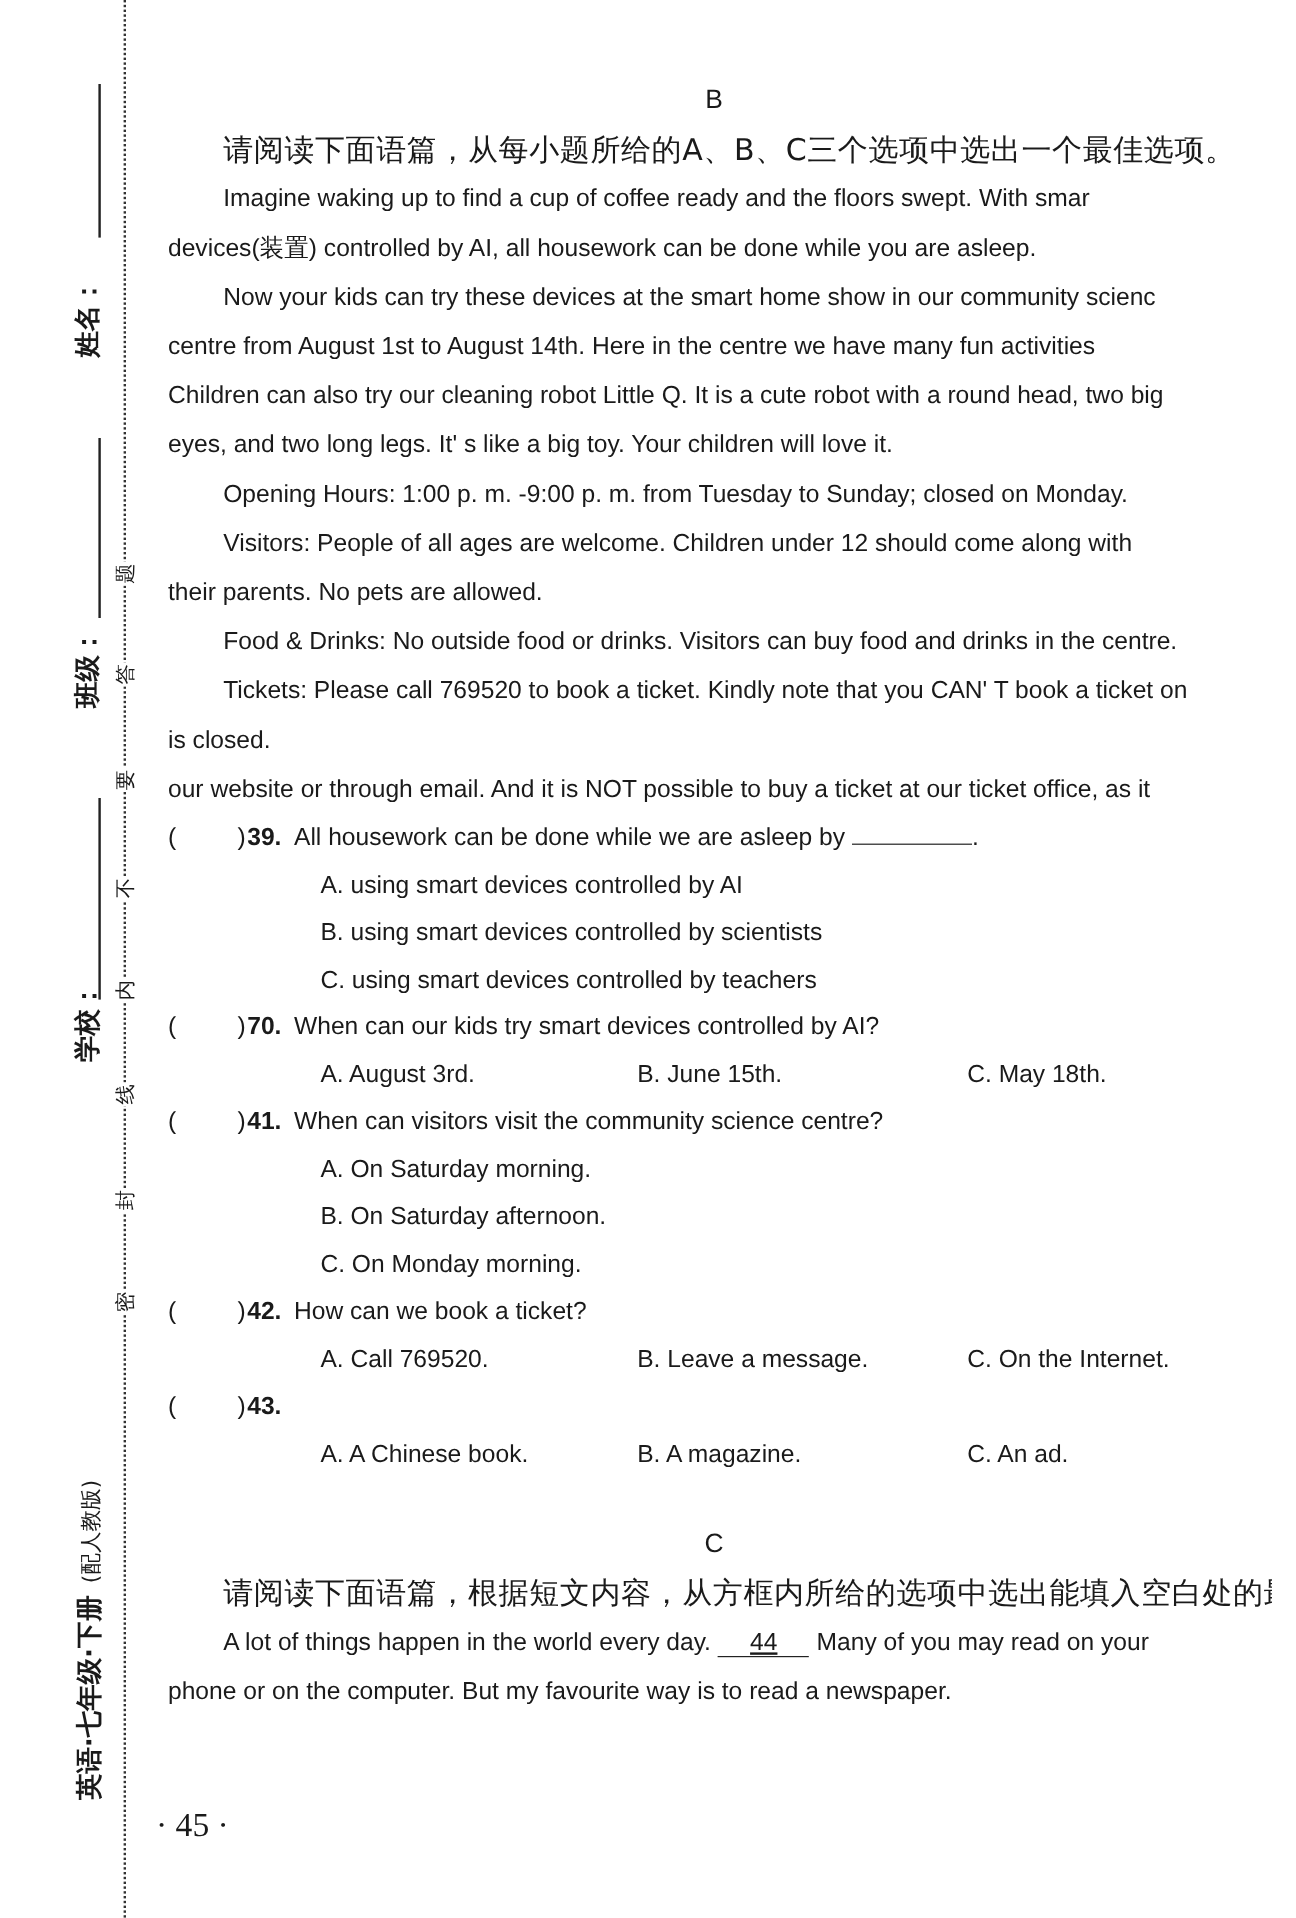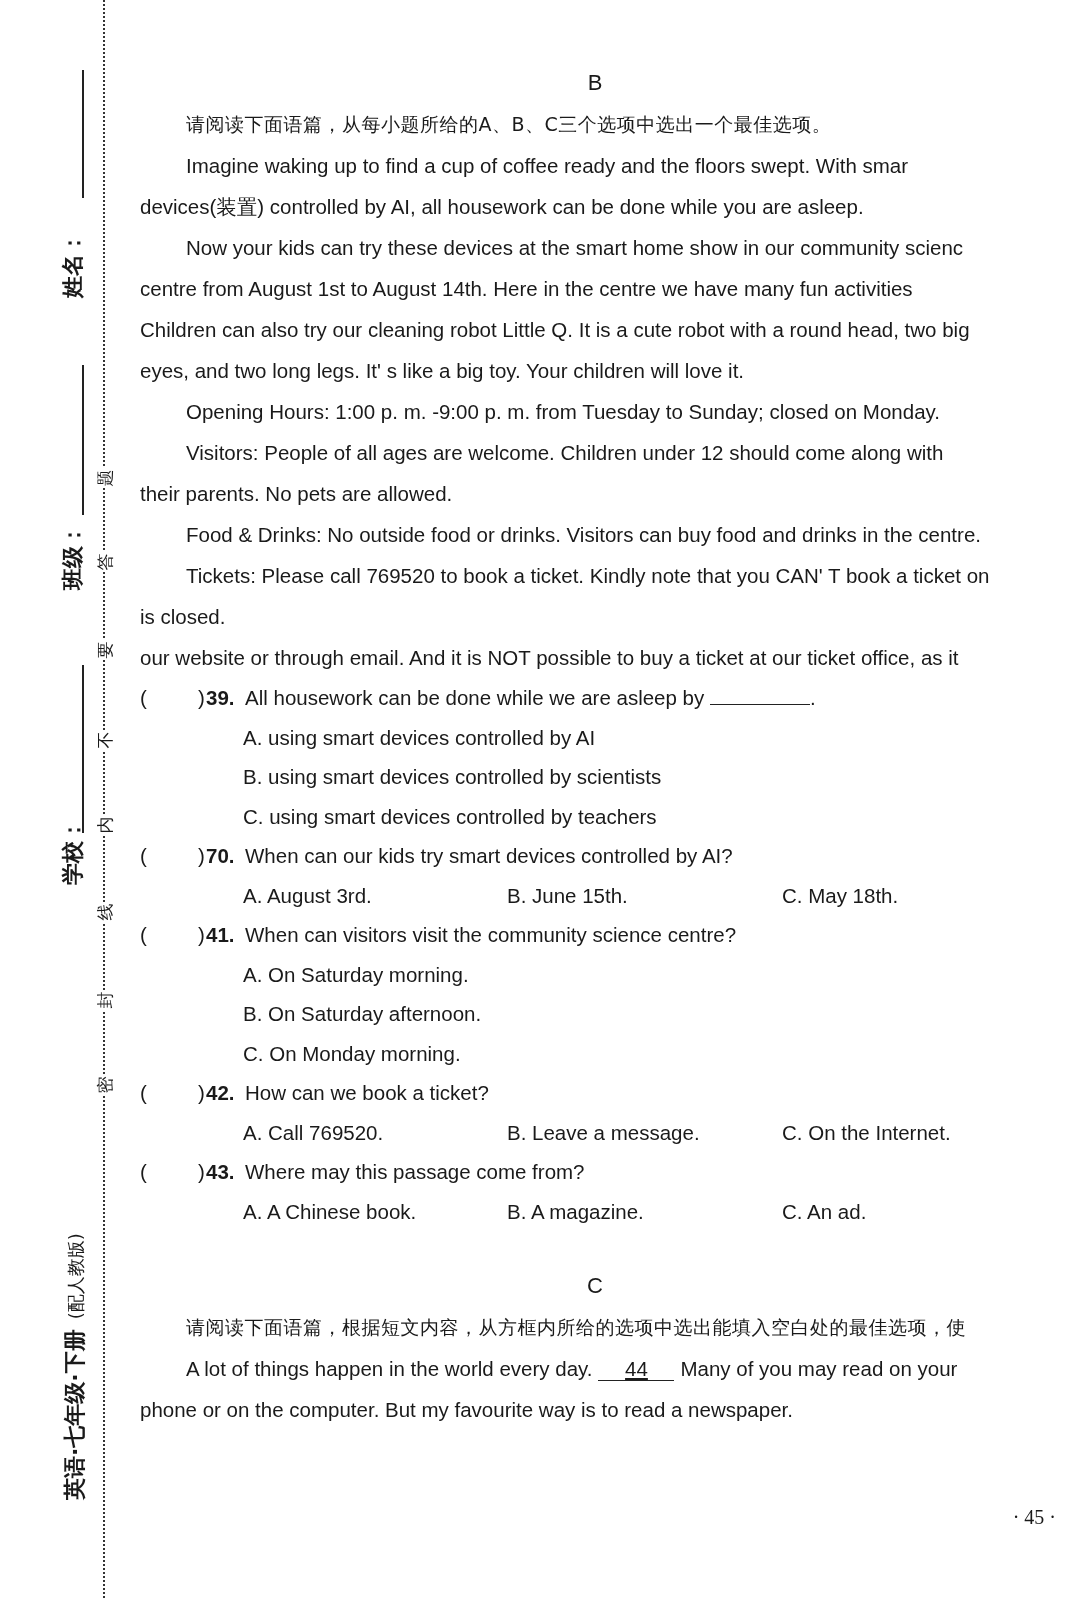--- a/index.html
+++ b/index.html
@@ -12,33 +12,33 @@
             transform:rotate(-90deg); font-family:"DejaVu Sans", sans-serif; }
   .vline { position:absolute; left:82px; width:0; border-left:2px solid #222; }
   .vtitle { position:absolute; left:60px; top:1500px; font-size:22px; font-weight:bold; white-space:nowrap; transform-origin:left top;
             transform:rotate(-90deg); font-family:"DejaVu Sans", sans-serif; }
   .vtitle .small { font-size:18px; font-weight:normal; margin-left:10px; }
 
   .content { position:absolute; left:140px; top:62px; width:920px; font-size:20.5px; }
   .section-title { text-align:center; font-size:22px; height:42px; line-height:42px; margin-left:-10px; }
   .p { height:41px; line-height:41px; white-space:nowrap; overflow:hidden; }
   .indent { padding-left:46px; }
-  .cn { font-family:"DejaVu Sans", sans-serif; font-size:19px; letter-spacing:0.5px; }
+  .cn { font-family:"DejaVu Sans", sans-serif; font-size:25px; letter-spacing:0.5px; }
   .q { height:39.5px; line-height:39.5px; white-space:nowrap; position:relative; }
   .q .paren-open { position:absolute; left:0; }
   .q .paren-close { position:absolute; left:58px; }
   .q .qnum { position:absolute; left:66px; font-weight:bold; }
   .q .qtext { position:absolute; left:105px; }
   .opt { height:39.5px; line-height:39.5px; white-space:nowrap; position:relative; }
-  .opt span { position:absolute; }
+  .opt span { position:absolute;margin-left:24px; }
   .opt .c1 { left:103px; } .opt .c2 { left:367px; } .opt .c3 { left:642px; }
   .blank { display:inline-block; width:100px; border-bottom:1.5px solid #222; height:16px; vertical-align:baseline; }
   .numblank { display:inline-block; width:76px; border-bottom:1.5px solid #222; text-align:center; line-height:22px; margin:0 6px;text-decoration:underline; }
   .gap { height:34px; }
-  .page-num { position:absolute; left:0; width:1056px; top:1506px; text-align:right; font-size:20px;
+  .page-num { position:absolute; left:0; width:1056px; top:1506px; text-align:left; font-size:28px;
               font-family:"Liberation Serif", serif; padding-left:130px; box-sizing:border-box; }
 </style>
 </head>
 <body>
 
 <div class="margin-dots"></div>
 
 <div class="vline" style="top:70px;height:128px;"></div>
 <div class="vlabel" style="top:298px;">姓名：</div>
 
@@ -132,21 +132,20 @@
   <div class="opt">
     <span class="c1">A. Call 769520.</span>
     <span class="c2">B. Leave a message.</span>
     <span class="c3">C. On the Internet.</span>
   </div>
 
   <div class="q">
     <span class="paren-open">(</span>
     <span class="paren-close">)</span>
     <span class="qnum">43.</span>
-    <span class="qtext">Where may this passage come from?</span>
   </div>
   <div class="opt">
     <span class="c1">A. A Chinese book.</span>
     <span class="c2">B. A magazine.</span>
     <span class="c3">C. An ad.</span>
   </div>
 
   <div class="gap"></div>
 
   <div class="section-title">C</div>

